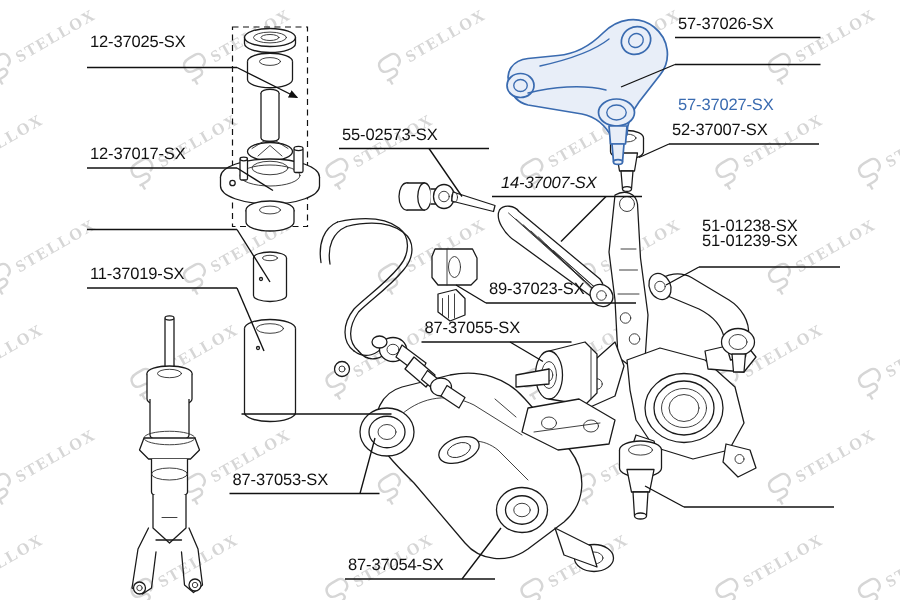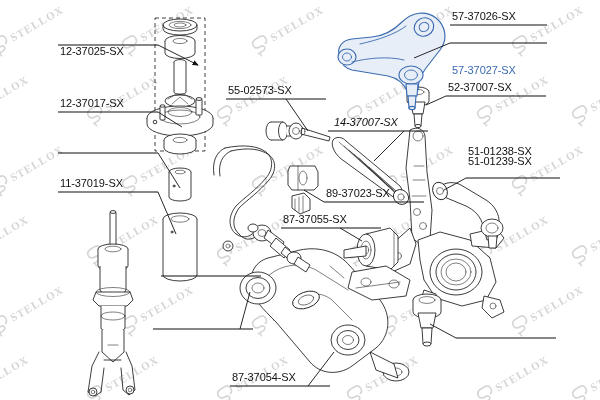--- a/index.html
+++ b/index.html
@@ -461,27 +461,28 @@
     <line class="leader-rule" x1="153" y1="329" x2="253" y2="329"></line>
     <path class="leader" d="M240,329 L250,292"></path>
 
     <line class="leader-rule" x1="230" y1="386" x2="330" y2="386"></line>
     <path class="leader" d="M308,386 L334,352"></path>
 
     <line class="leader-rule" x1="456" y1="338" x2="556" y2="338"></line>
     <path class="leader" d="M456,338 L430,324"></path>
   </svg>
 
-  <div class="label-text" style="left:60px;top:44px;">12-37025-SX</div>
+  <div class="label-text" style="left:60px;top:21px;">12-37025-SX</div>
   <div class="label-text" style="left:60px;top:96px;">12-37017-SX</div>
   <div class="label-text" style="left:60px;top:176px;">11-37019-SX</div>
   <div class="label-text" style="left:228px;top:83px;">55-02573-SX</div>
   <div class="label-text" style="left:334px;top:115px;font-style:italic;">14-37007-SX</div>
   <div class="label-text" style="left:452px;top:9px;">57-37026-SX</div>
   <div class="label-text blue" style="left:452px;top:27px;margin-top:36px;">57-37027-SX</div>
   <div class="label-text" style="left:448px;top:80px;">52-37007-SX</div>
   <div class="label-text" style="left:468px;top:144px;">51-01238-SX</div>
   <div class="label-text" style="left:468px;top:154px;">51-01239-SX</div>
   <div class="label-text" style="left:326px;top:186px;">89-37023-SX</div>
   <div class="label-text" style="left:283px;top:212px;">87-37055-SX</div>
+  <div class="label-text" style="left:155px;top:313px;">87-37053-SX</div>
   <div class="label-text" style="left:232px;top:370px;">87-37054-SX</div>
 
 </div>
 
 </body></html>

